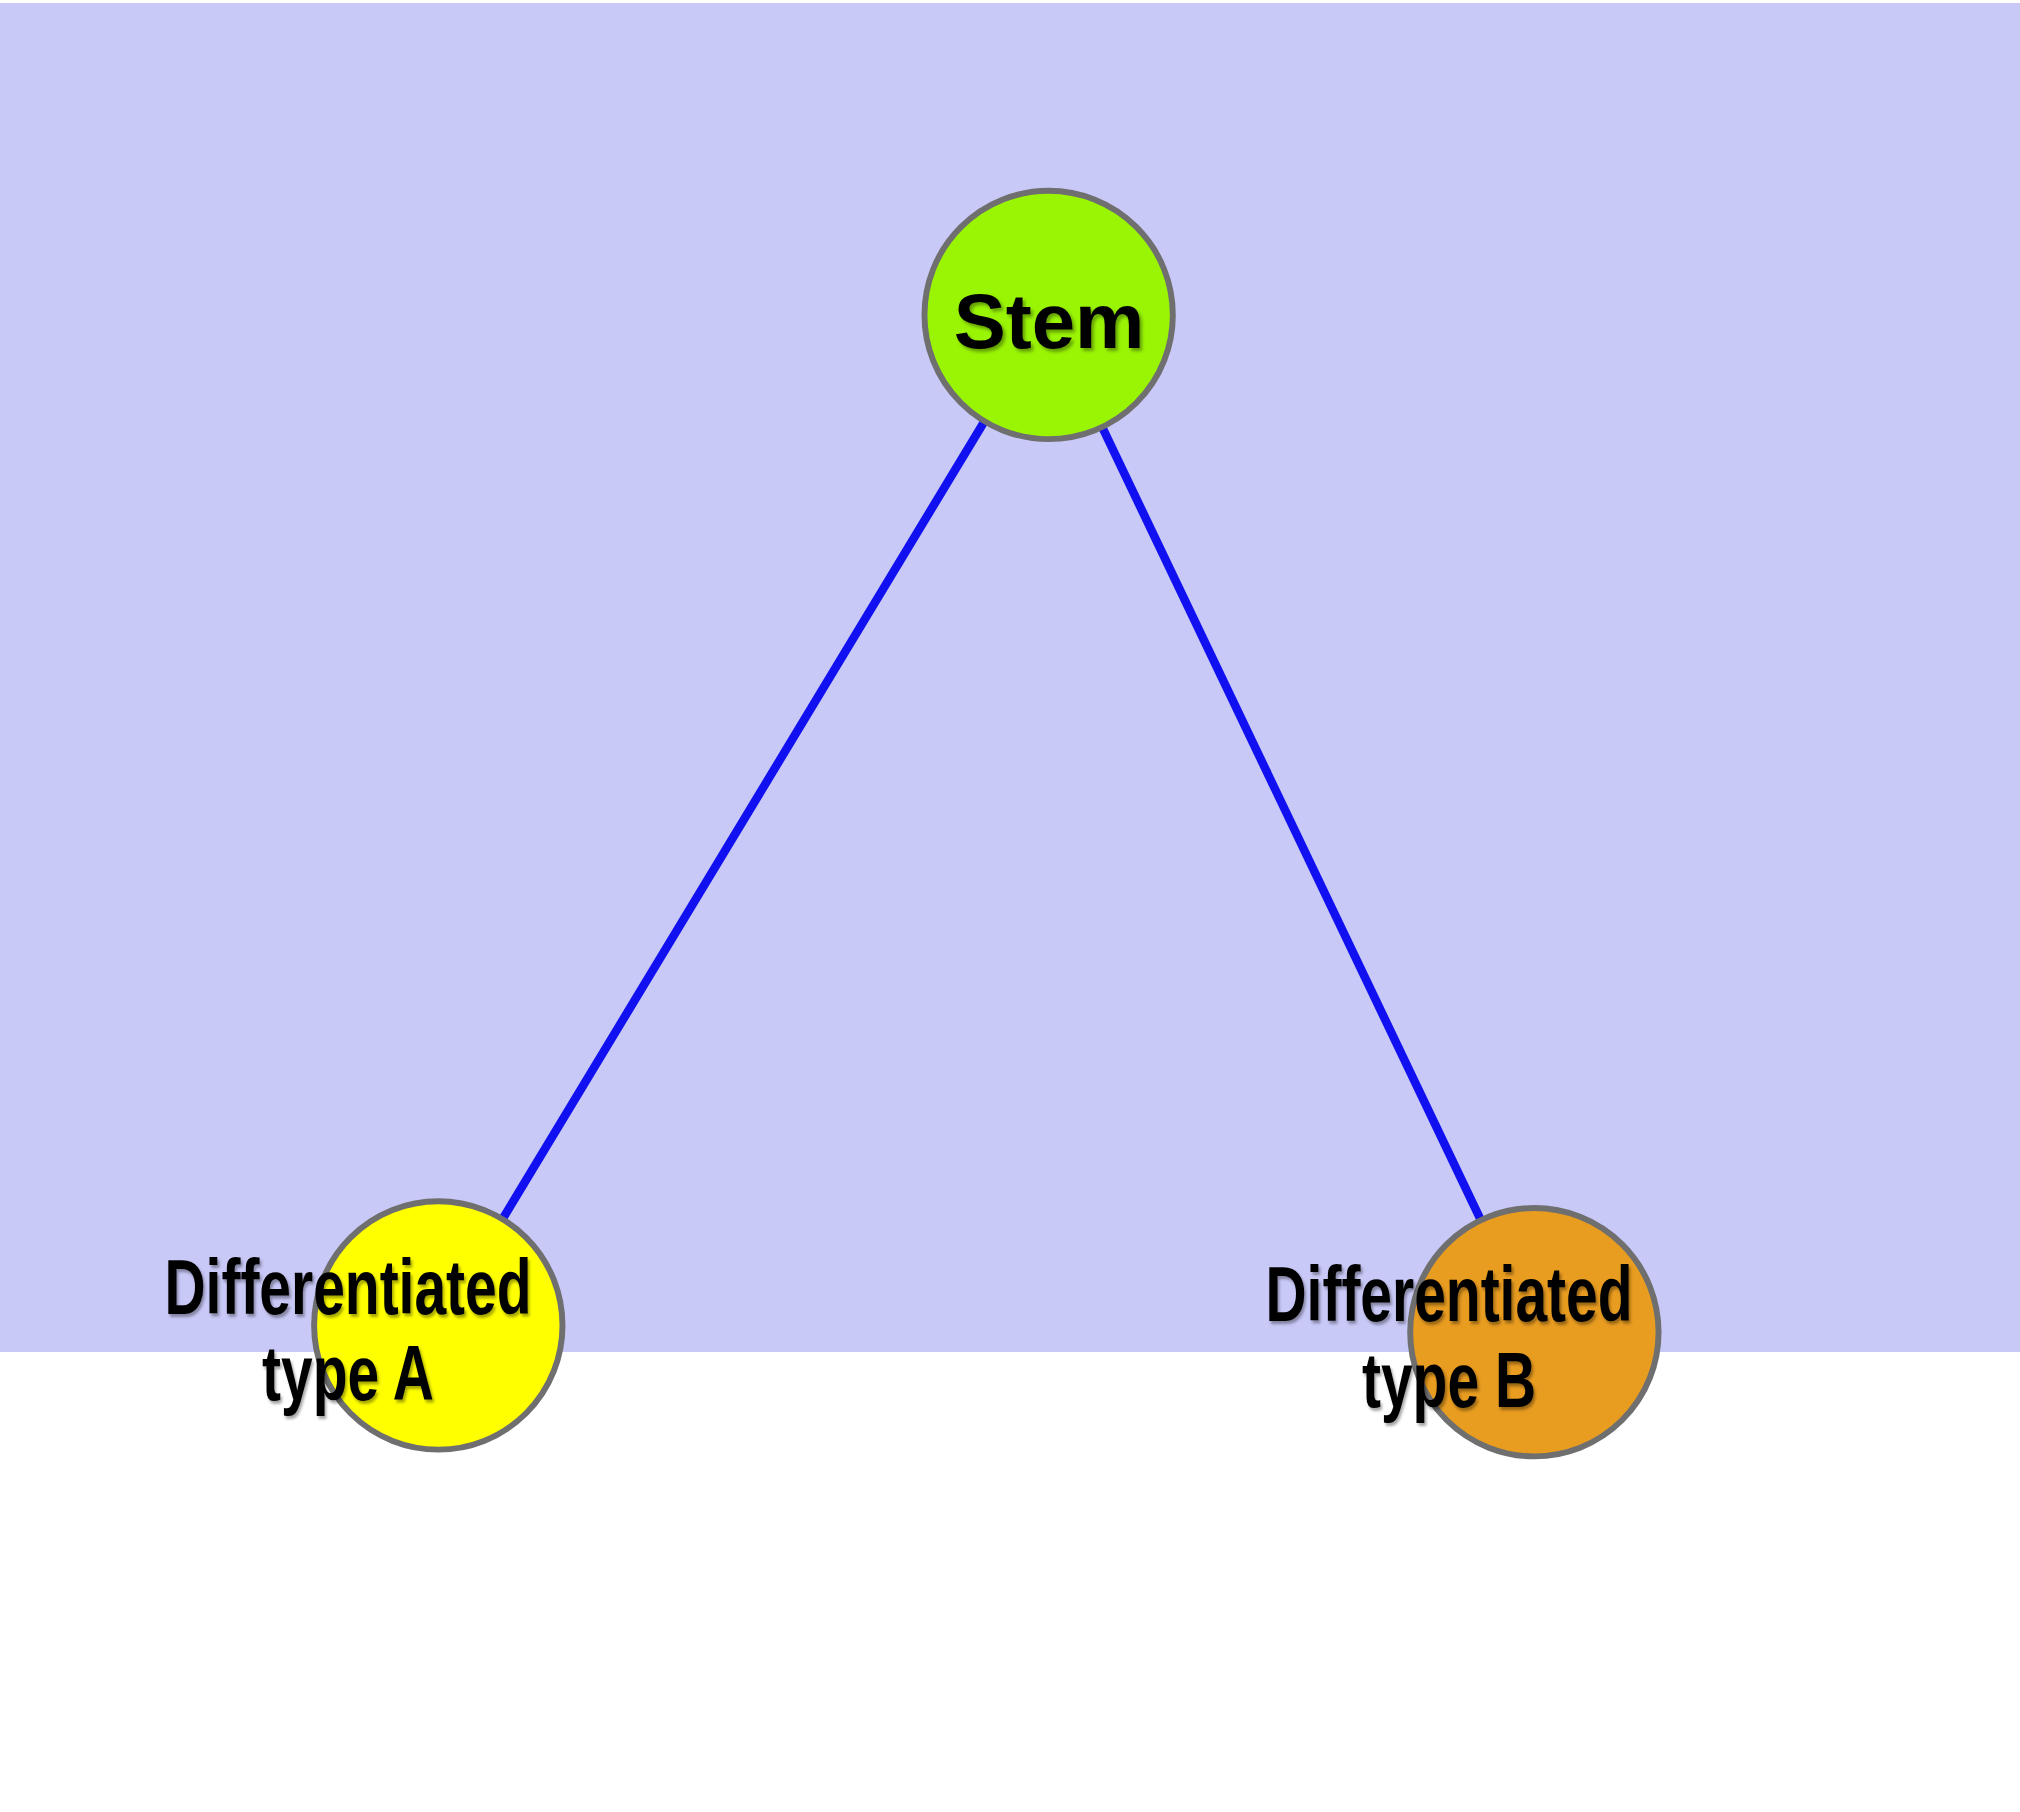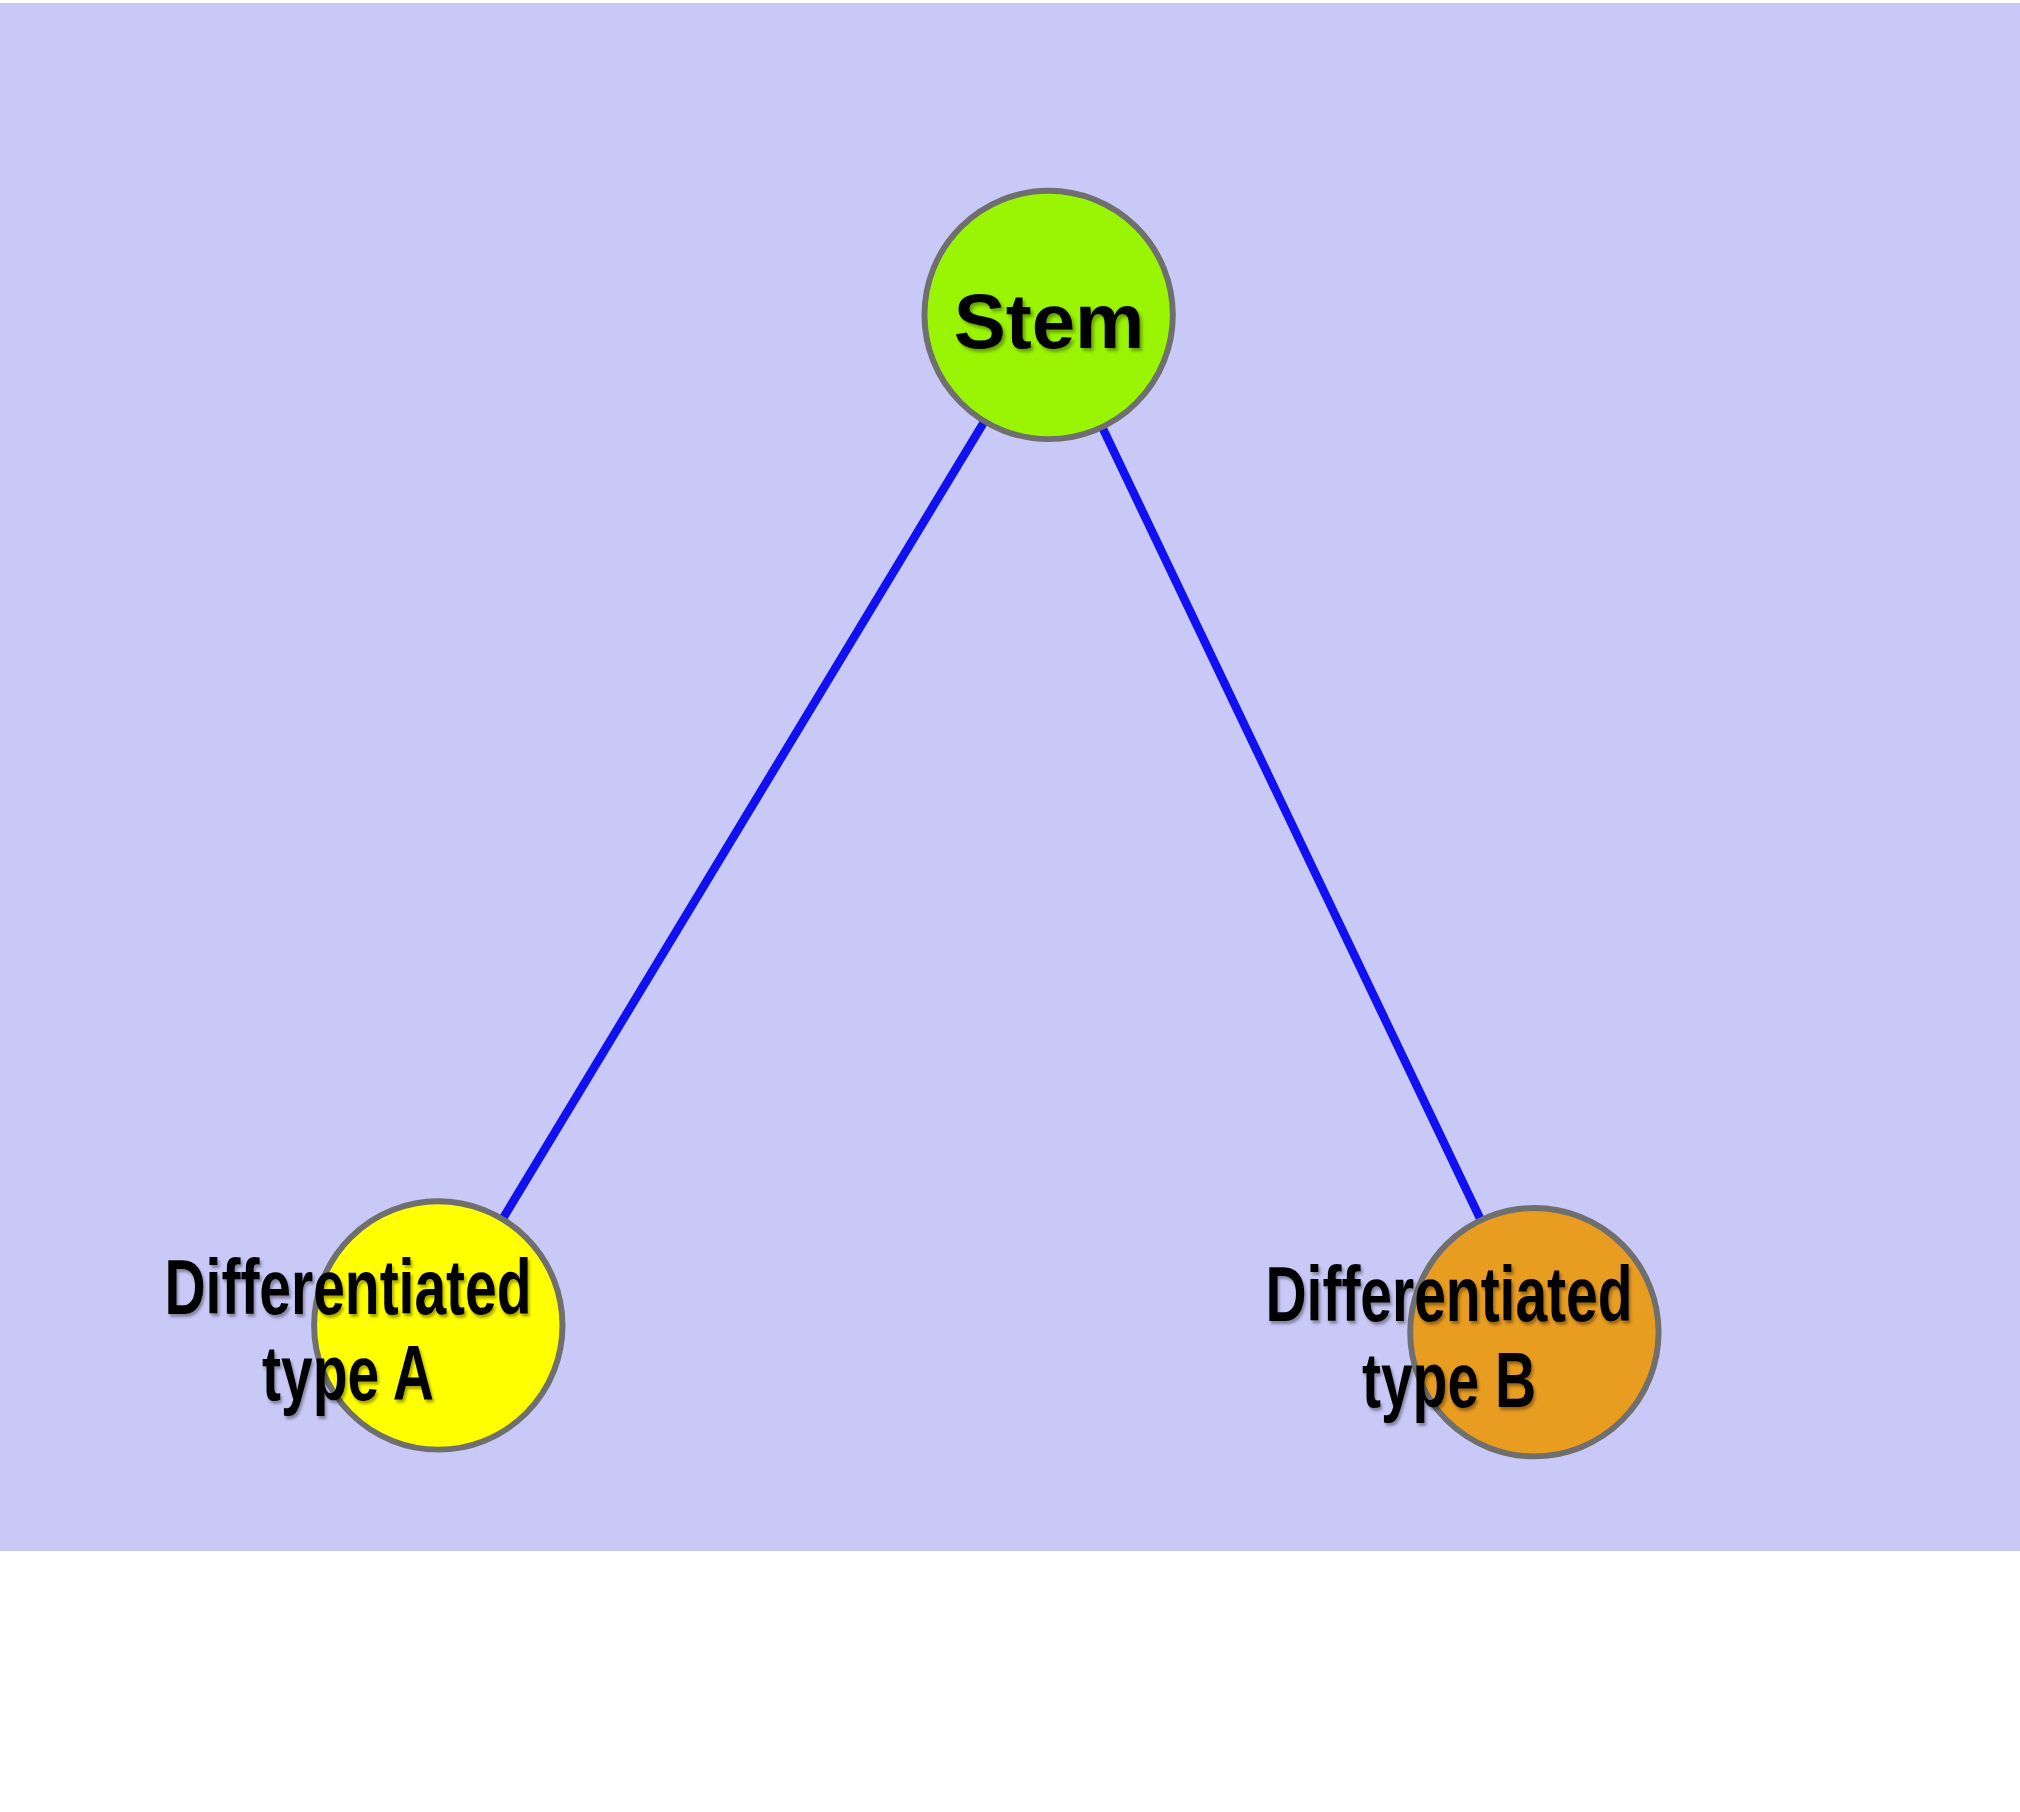--- a/index.html
+++ b/index.html
@@ -15,21 +15,21 @@
     position: relative;
     width: 2021px;
     height: 1812px;
     background: #ffffff;
   }
   .canvas {
     position: absolute;
     left: 0;
     top: 3.4px;
     width: 2021px;
-    height: 1548px;
+    height: 1349px;
     background: var(--bg, #C9C9F8);
   }
   .graph-svg {
     position: absolute;
     left: 0;
     top: 0;
     width: 2021px;
     height: 1809px;
     display: block;
   }

